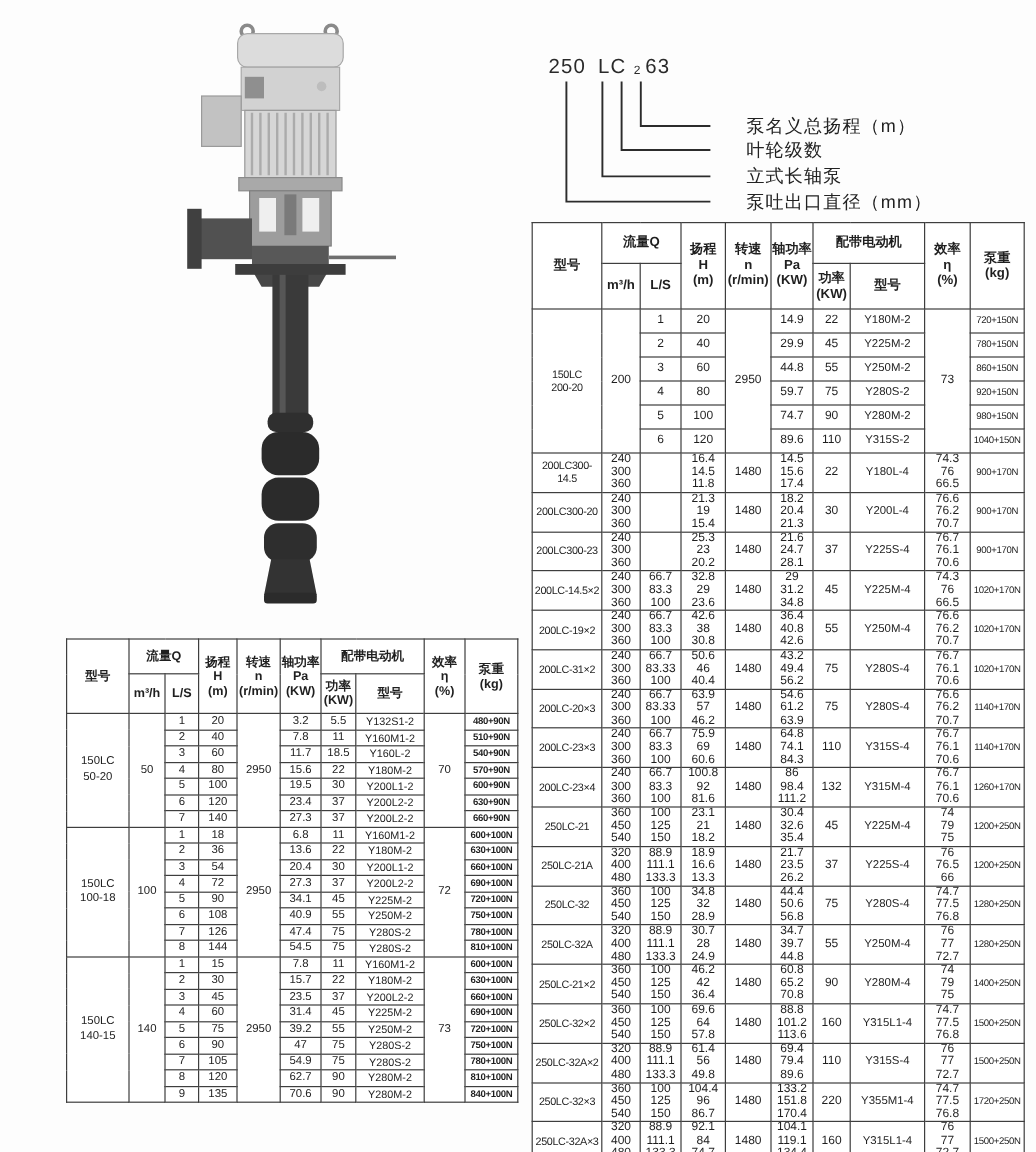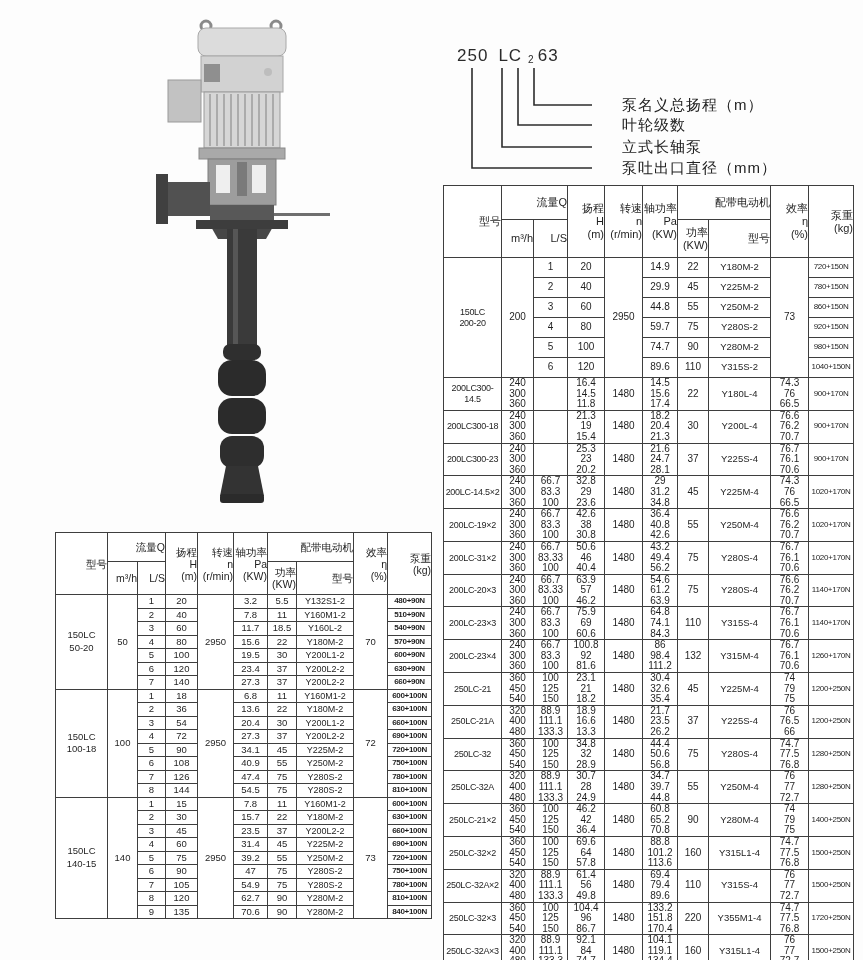--- a/index.html
+++ b/index.html
@@ -28,21 +28,21 @@
 
   
   #pump-figure { position:absolute; left:148px; top:14px; width:185px; height:505px; }
 
   
   .ptable { border-collapse:collapse; table-layout:fixed; background:#fff; }
   .ptable th, .ptable td {
     border:1px solid #3e3e3e; text-align:center; vertical-align:middle;
     padding:0; overflow:hidden; color:#1f1f1f;
   }
-  .ptable th { font-weight:400;text-align:right; }
+  .ptable th { font-weight:700; }
   .pre, .multi { white-space:pre-line; }
 
   #right-block { position:absolute; left:443px; top:185px; width:418px; }
   #right-block th { font-size:11px; line-height:13px; }
   #right-block thead tr:first-child th { height:34px; }
   #right-block thead tr:last-child th { height:38px; }
   #right-block td { font-size:10px; line-height:10.6px; height:20px; }
   #right-block td.mod { font-size:9px; letter-spacing:-0.3px; }
   #right-block td.mot { font-size:9.5px; }
   #right-block td.wt { font-size:8px; letter-spacing:-0.3px; }
@@ -486,21 +486,21 @@
 15.6
 17.4</td>
           <td>22</td>
           <td class="mot">Y180L-4</td>
           <td class="multi">74.3
 76
 66.5</td>
           <td class="wt">900+170N</td>
         </tr>
         <tr>
-          <td class="mod">200LC300-18</td>
+          <td class="mod">200LC300-20</td>
           <td class="multi">240
 300
 360</td>
           <td class="multi"></td>
           <td class="multi">21.3
 19
 15.4</td>
           <td>1480</td>
           <td class="multi">18.2
 20.4

